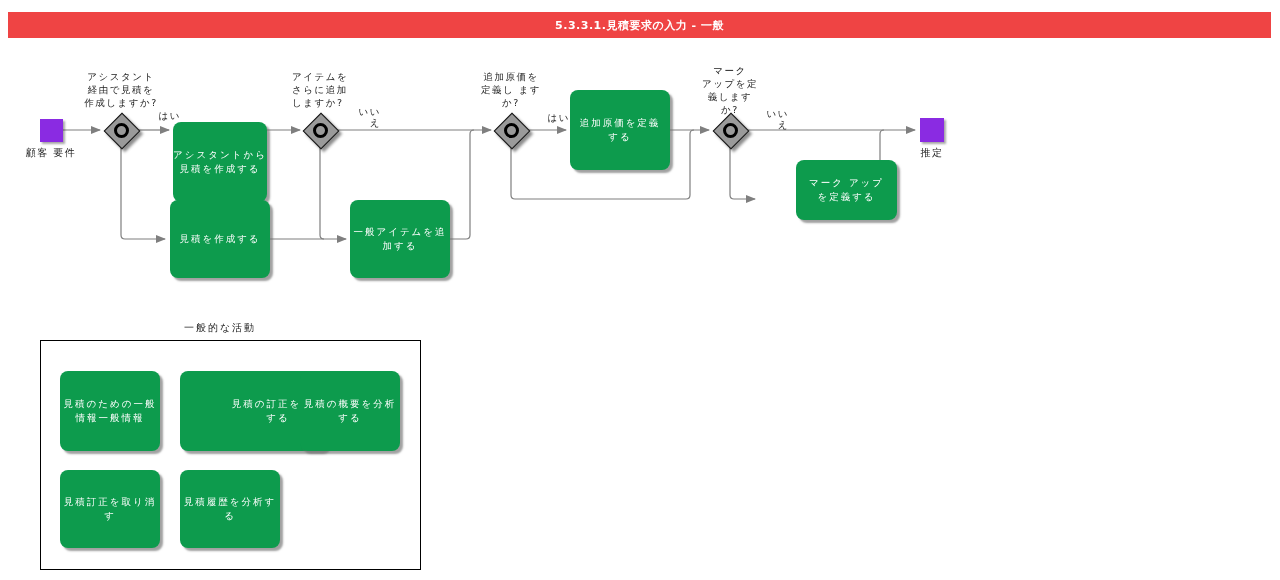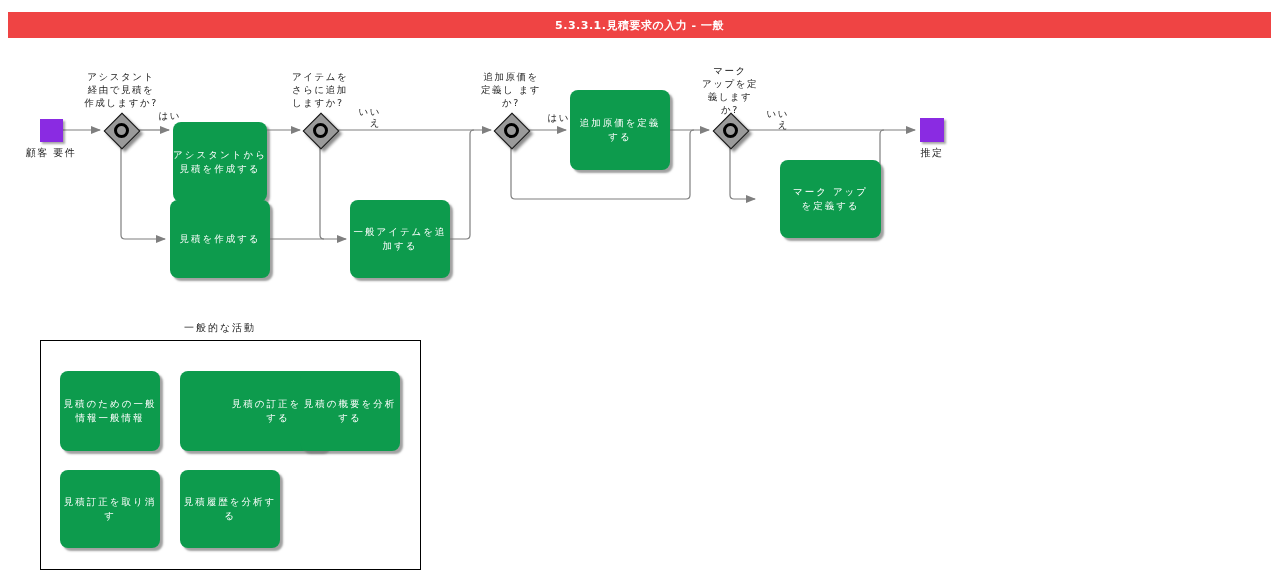--- a/index.html
+++ b/index.html
@@ -136,21 +136,21 @@
   <div class="branch" style="left:746px;top:108px;width:24px;">いい
 え</div>
 
   <div class="task" style="left:173px;top:90px;width:94px;height:80px;margin-top:32px;">アシスタントから
 見積を作成する</div>
   <div class="task" style="left:170px;top:200px;width:100px;height:78px;">見積を作成する</div>
   <div class="task" style="left:350px;top:200px;width:100px;height:78px;">一般アイテムを追
 加する</div>
   <div class="task" style="left:570px;top:90px;width:100px;height:80px;">追加原価を定義
 する</div>
-  <div class="task" style="left:780px;top:160px;width:101px;height:78px;">マーク アップ
+  <div class="task" style="left:796px;top:160px;width:101px;height:60px;">マーク アップ
 を定義する</div>
 
   <div class="panel-title">一般的な活動</div>
   <div class="panel"></div>
 
   <div class="task" style="left:60px;top:371px;width:100px;height:80px;">見積のための一般
 情報一般情報</div>
   <div class="task" style="left:180px;top:371px;width:100px;height:80px;padding-left:48px;">見積の訂正を再開
 する</div>
   <div class="task" style="left:300px;top:371px;width:100px;height:80px;">見積の概要を分析

